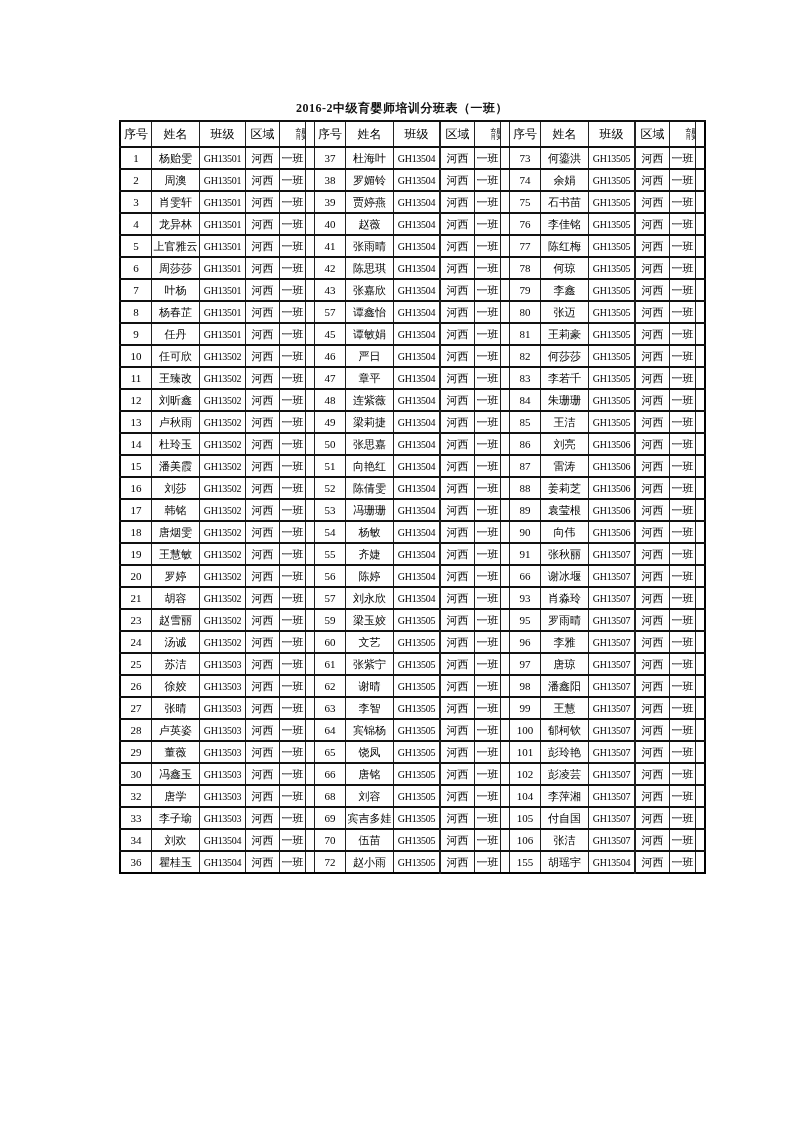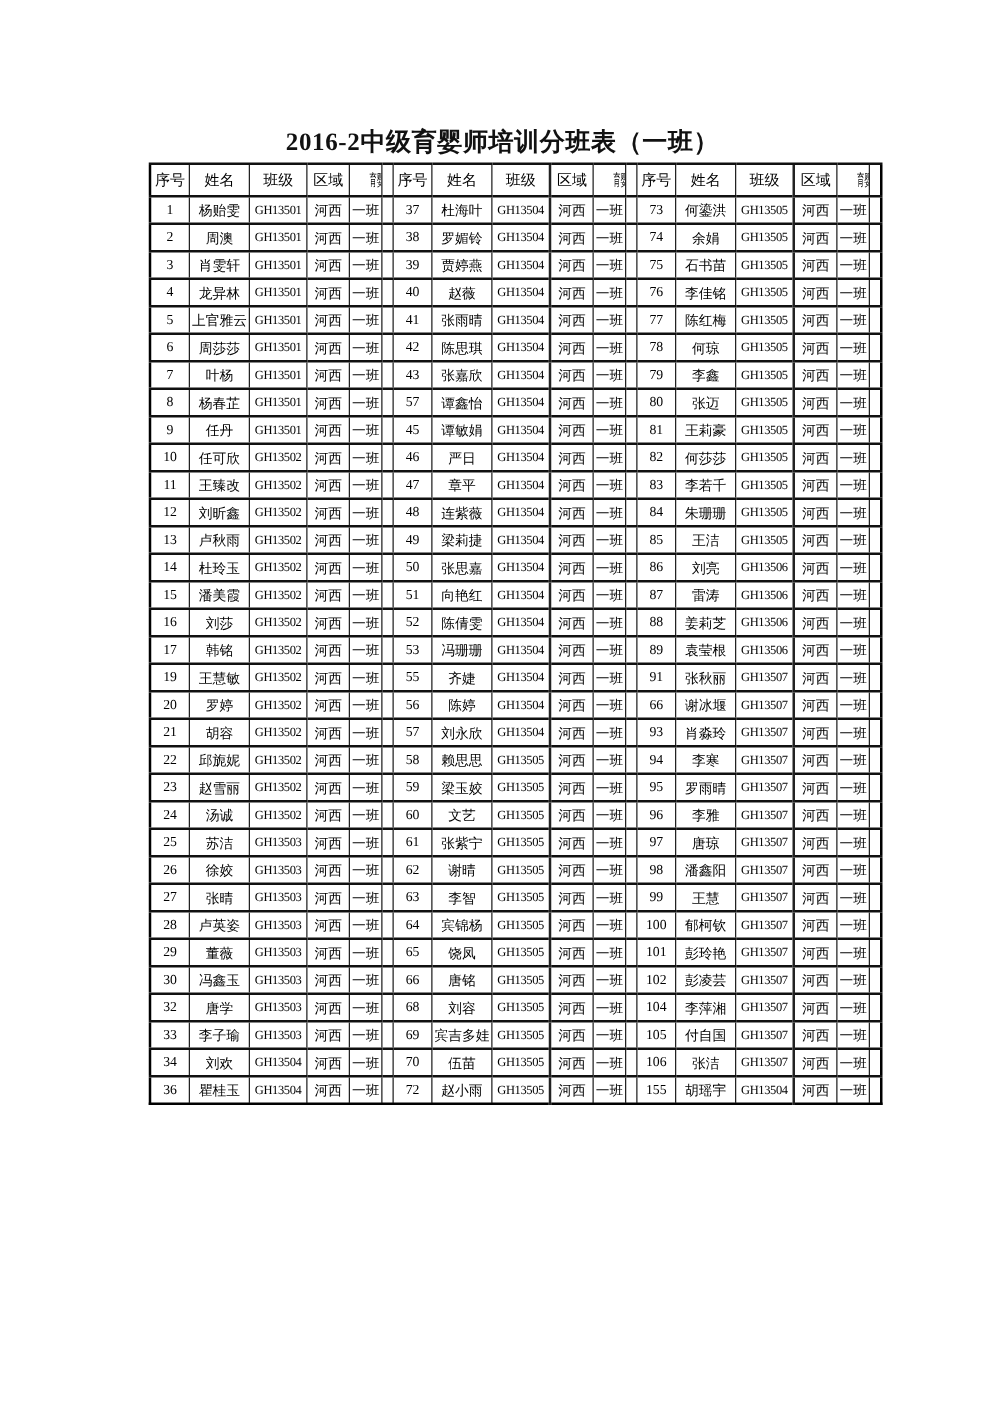--- a/index.html
+++ b/index.html
@@ -1,19 +1,19 @@
 <!DOCTYPE html>
 <html><head>
 <meta charset="utf-8">
 <style>
   html,body{margin:0;padding:0;background:#ffffff;}
   body{width:793px;height:1122px;position:relative;overflow:hidden;
        font-family:"Liberation Serif","DejaVu Serif",serif;color:#000;}
   .sheet{position:absolute;left:119px;top:100px;width:566px;}
-  .title{text-align:center;font-size:20px;font-weight:bold;letter-spacing:0.5px;
+  .title{text-align:center;font-size:12px;font-weight:bold;letter-spacing:0.5px;
          margin:0 0 3px 0;white-space:nowrap;color:#111;}
   table.roster{border-collapse:collapse;table-layout:fixed;width:566px;
                border:2px solid #000;}
   .roster th,.roster td{border-left:1px solid #222;border-top:2px solid #101010;
         text-align:center;vertical-align:middle;padding:0;
         overflow:hidden;white-space:nowrap;}
   .roster th{height:24px;font-size:12px;font-weight:normal;}
   .roster td{height:20px;font-size:11px;}
   .roster td.c2{font-size:10px;letter-spacing:-0.3px;}
   .roster .c0{width:30px;}
@@ -389,20 +389,40 @@
           <td class="c4">一班</td>
           <td class="gap"></td>
           <td class="c0">89</td>
           <td class="c1">袁莹根</td>
           <td class="c2">GH13506</td>
           <td class="c3 thickL">河西</td>
           <td class="c4">一班</td>
           <td class="gap"></td>
         </tr>
         <tr>
+          <td class="c0">18</td>
+          <td class="c1">唐烟雯</td>
+          <td class="c2">GH13502</td>
+          <td class="c3">河西</td>
+          <td class="c4">一班</td>
+          <td class="gap"></td>
+          <td class="c0">54</td>
+          <td class="c1">杨敏</td>
+          <td class="c2">GH13504</td>
+          <td class="c3 thickL">河西</td>
+          <td class="c4">一班</td>
+          <td class="gap"></td>
+          <td class="c0">90</td>
+          <td class="c1">向伟</td>
+          <td class="c2">GH13506</td>
+          <td class="c3 thickL">河西</td>
+          <td class="c4">一班</td>
+          <td class="gap"></td>
+        </tr>
+        <tr>
           <td class="c0">19</td>
           <td class="c1">王慧敏</td>
           <td class="c2">GH13502</td>
           <td class="c3">河西</td>
           <td class="c4">一班</td>
           <td class="gap"></td>
           <td class="c0">55</td>
           <td class="c1">齐婕</td>
           <td class="c2">GH13504</td>
           <td class="c3 thickL">河西</td>
@@ -443,40 +463,20 @@
           <td class="c4">一班</td>
           <td class="gap"></td>
           <td class="c0">57</td>
           <td class="c1">刘永欣</td>
           <td class="c2">GH13504</td>
           <td class="c3 thickL">河西</td>
           <td class="c4">一班</td>
           <td class="gap"></td>
           <td class="c0">93</td>
           <td class="c1">肖淼玲</td>
-          <td class="c2">GH13507</td>
-          <td class="c3 thickL">河西</td>
-          <td class="c4">一班</td>
-          <td class="gap"></td>
-        </tr>
-        <tr>
-          <td class="c0">22</td>
-          <td class="c1">邱旎妮</td>
-          <td class="c2">GH13502</td>
-          <td class="c3">河西</td>
-          <td class="c4">一班</td>
-          <td class="gap"></td>
-          <td class="c0">58</td>
-          <td class="c1">赖思思</td>
-          <td class="c2">GH13505</td>
-          <td class="c3 thickL">河西</td>
-          <td class="c4">一班</td>
-          <td class="gap"></td>
-          <td class="c0">94</td>
-          <td class="c1">李寒</td>
           <td class="c2">GH13507</td>
           <td class="c3 thickL">河西</td>
           <td class="c4">一班</td>
           <td class="gap"></td>
         </tr>
         <tr>
           <td class="c0">23</td>
           <td class="c1">赵雪丽</td>
           <td class="c2">GH13502</td>
           <td class="c3">河西</td>

